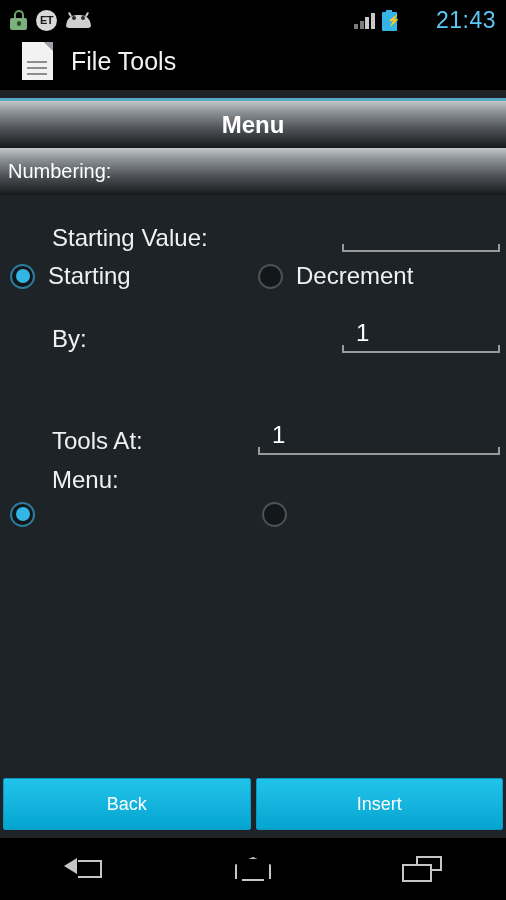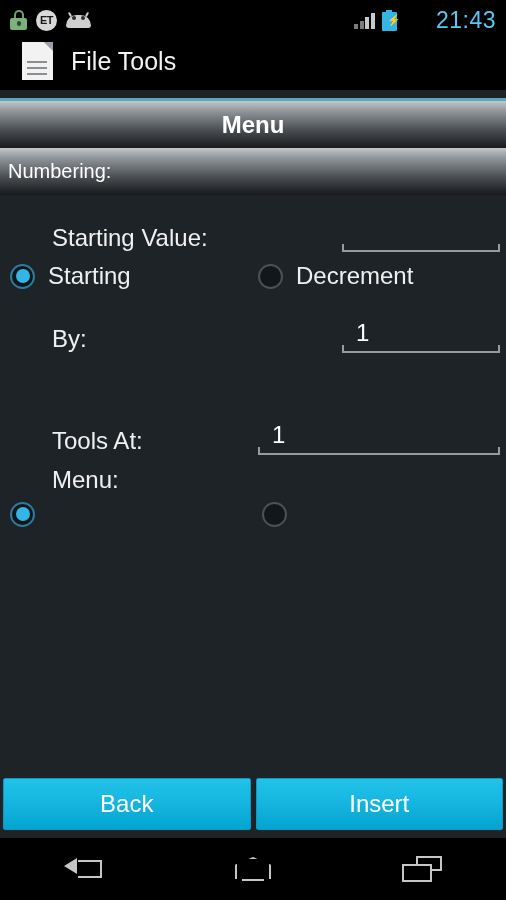--- a/index.html
+++ b/index.html
@@ -162,21 +162,21 @@
   .radios-startend .r2 { position:absolute; left:262px; }
 
   
   .btnbar {
     position:absolute; top:778px; left:0; width:506px; height:52px;
     display:flex; gap:5px; padding:0 3px;
   }
   .btn {
     flex:1; border-radius:2px;
     background:linear-gradient(to bottom, #21c3ea 0%, #16b6e0 45%, #03a4cf 100%);
-    color:#fff; font-size:24px;
+    color:#fff; font-size:18px;
     display:flex; align-items:center; justify-content:center;
     border:1px solid #0c99c2;
   }
 
   
   .navbar {
     position:absolute; bottom:0; left:0; width:506px; height:62px;
     background:#000; display:flex; align-items:center;
   }
   .navbtn { flex:1; display:flex; align-items:center; justify-content:center; }

